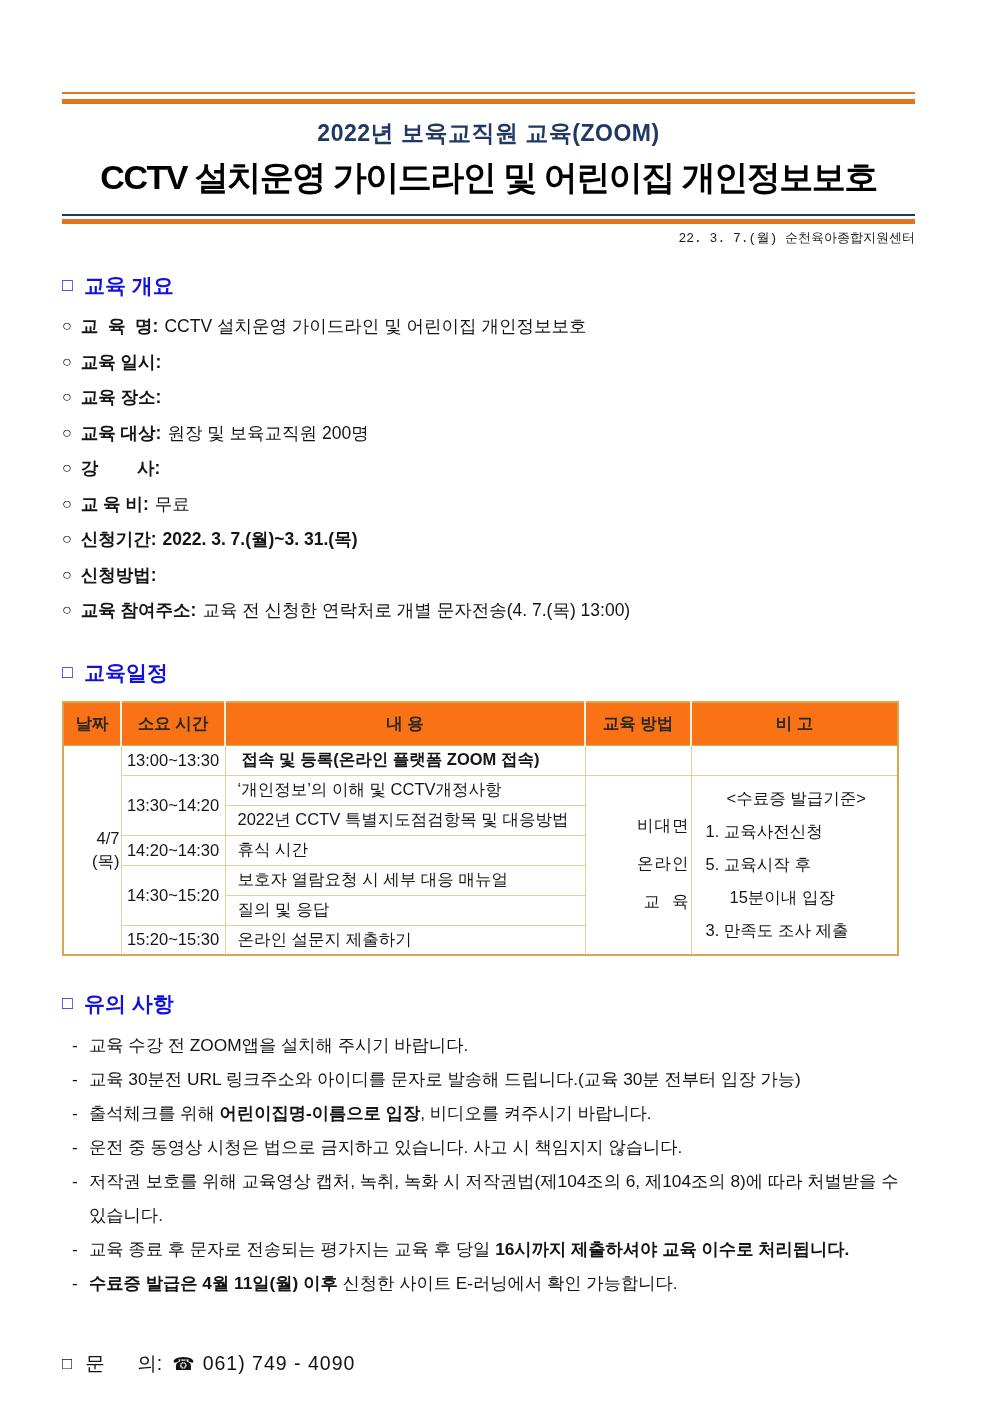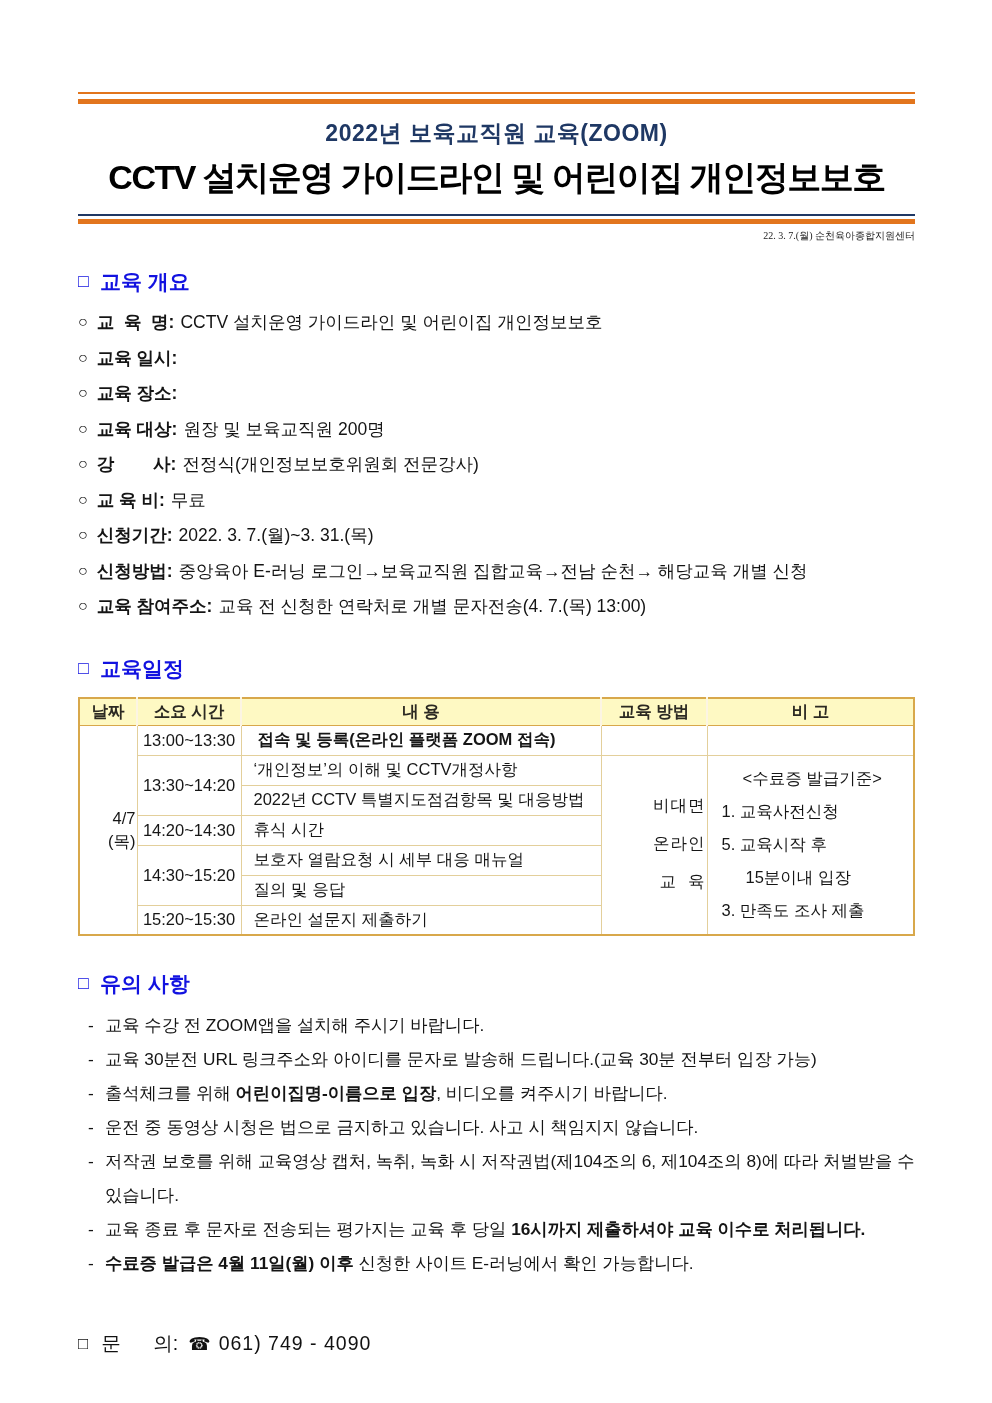--- a/index.html
+++ b/index.html
@@ -6,21 +6,21 @@
   body { margin: 0; background: #ffffff; }
   .page {
     position: relative;
     width: 992px;
     height: 1403px;
     background: #ffffff;
     overflow: hidden;
     font-family: "Liberation Sans", "DejaVu Sans", sans-serif;
     color: #141414;
   }
-  .content { padding: 0 77px 0 78px; }
+  .content { padding: 0 77px 0 62px; }
 
   
   .div-top { margin-top: 92px; }
   .line-thin-orange  { height: 2px; background: #E2751D; }
   .line-thick-orange { height: 5px; background: #E2751D; }
   .line-thin-navy    { height: 2px; background: #1F3864; }
   .divider-gap { height: 5px; }
   .divider-gap-sm { height: 3px; }
 
   .doc-subtitle {
@@ -37,22 +37,22 @@
     color: #000000;
     font-size: 34px;
     font-weight: 800;
     letter-spacing: -1.5px;
     white-space: nowrap;
   }
   .div-title-bottom { margin-top: 13px; }
   .date-org {
     margin-top: 5px;
     text-align: right;
-    font-family: Liberation Serif, serif;
-    font-size: 10px;
+    font-family: Liberation Mono, monospace;
+    font-size: 13px;
     color: #1c1c1c;
   }
 
   
   .section-heading {
     display: flex;
     align-items: center;
     gap: 11px;
     color: #1212E0;
     font-size: 21px;
@@ -69,38 +69,38 @@
     display: flex;
     align-items: baseline;
     font-size: 17.5px;
     line-height: 23px;
     margin-bottom: 12.5px;
     white-space: pre-wrap;
   }
   .overview-item .bullet { font-size: 16px; margin-right: 9px; position: relative; top: -1px; }
   .overview-item .lab { font-weight: 700; }
   .overview-item .val { margin-left: 6px; }
-  .overview-item .val.bold { font-weight: 400; }
+  .overview-item .val.bold { font-weight: 700; }
 
   
   .schedule-table {
     margin-top: 14px;
     width: 837px;
     border-collapse: collapse;
     border: 2px solid #D8A84B;
   }
   .schedule-table th, .schedule-table td {
     border: 1px solid #E3CF9B;
     vertical-align: middle;
     font-size: 16.5px;
     color: #161616;
   }
   .schedule-table thead th {
-    background: #fef9c3;
-    height: 27px;
+    background: #f97316;
+    height: 43px;
     font-weight: 700;
     color: #2b2922;
     border-left: 2px solid #FCF5E3;
     border-bottom: 1px solid #D8A84B;
   }
   .schedule-table thead th:first-child { border-left: none; }
   .schedule-table tbody td { height: 30px; margin-left: 40px; }
   .cell-center { text-align: center; }
   .content-cell { text-align: left; padding-left: 12px; }
   .content-cell.bold { font-weight: 700; padding-left: 16px; }
@@ -163,24 +163,24 @@
     <div class="section-heading sh-overview">
       <span class="sq">□</span>
       <span>교육 개요</span>
     </div>
 
     <div class="overview-items">
         <div class="overview-item"><span class="bullet">○</span><span class="lab">교  육  명:</span><span class="val">CCTV 설치운영 가이드라인 및 어린이집 개인정보보호</span></div>
         <div class="overview-item"><span class="bullet">○</span><span class="lab">교육 일시:</span></div>
         <div class="overview-item"><span class="bullet">○</span><span class="lab">교육 장소:</span></div>
         <div class="overview-item"><span class="bullet">○</span><span class="lab">교육 대상:</span><span class="val">원장 및 보육교직원 200명</span></div>
-        <div class="overview-item"><span class="bullet">○</span><span class="lab">강        사:</span><span class="val">전정식(개인정보보호위원회 전문강사)</span></div>
+        <div class="overview-item"><span class="bullet">○</span><span class="lab">강        사:</span></div>
         <div class="overview-item"><span class="bullet">○</span><span class="lab">교 육 비:</span><span class="val">무료</span></div>
         <div class="overview-item"><span class="bullet">○</span><span class="lab">신청기간:</span><span class="val bold">2022. 3. 7.(월)~3. 31.(목)</span></div>
-        <div class="overview-item"><span class="bullet">○</span><span class="lab">신청방법:</span><span class="val">중앙육아 E-러닝 로그인→보육교직원 집합교육→전남 순천→ 해당교육 개별 신청</span></div>
+        <div class="overview-item"><span class="bullet">○</span><span class="lab">신청방법:</span></div>
         <div class="overview-item"><span class="bullet">○</span><span class="lab">교육 참여주소:</span><span class="val">교육 전 신청한 연락처로 개별 문자전송(4. 7.(목) 13:00)</span></div>
       </div>
 
     <div class="section-heading sh-schedule">
       <span class="sq">□</span>
       <span>교육일정</span>
     </div>
 
     <table class="schedule-table">
       <colgroup>

